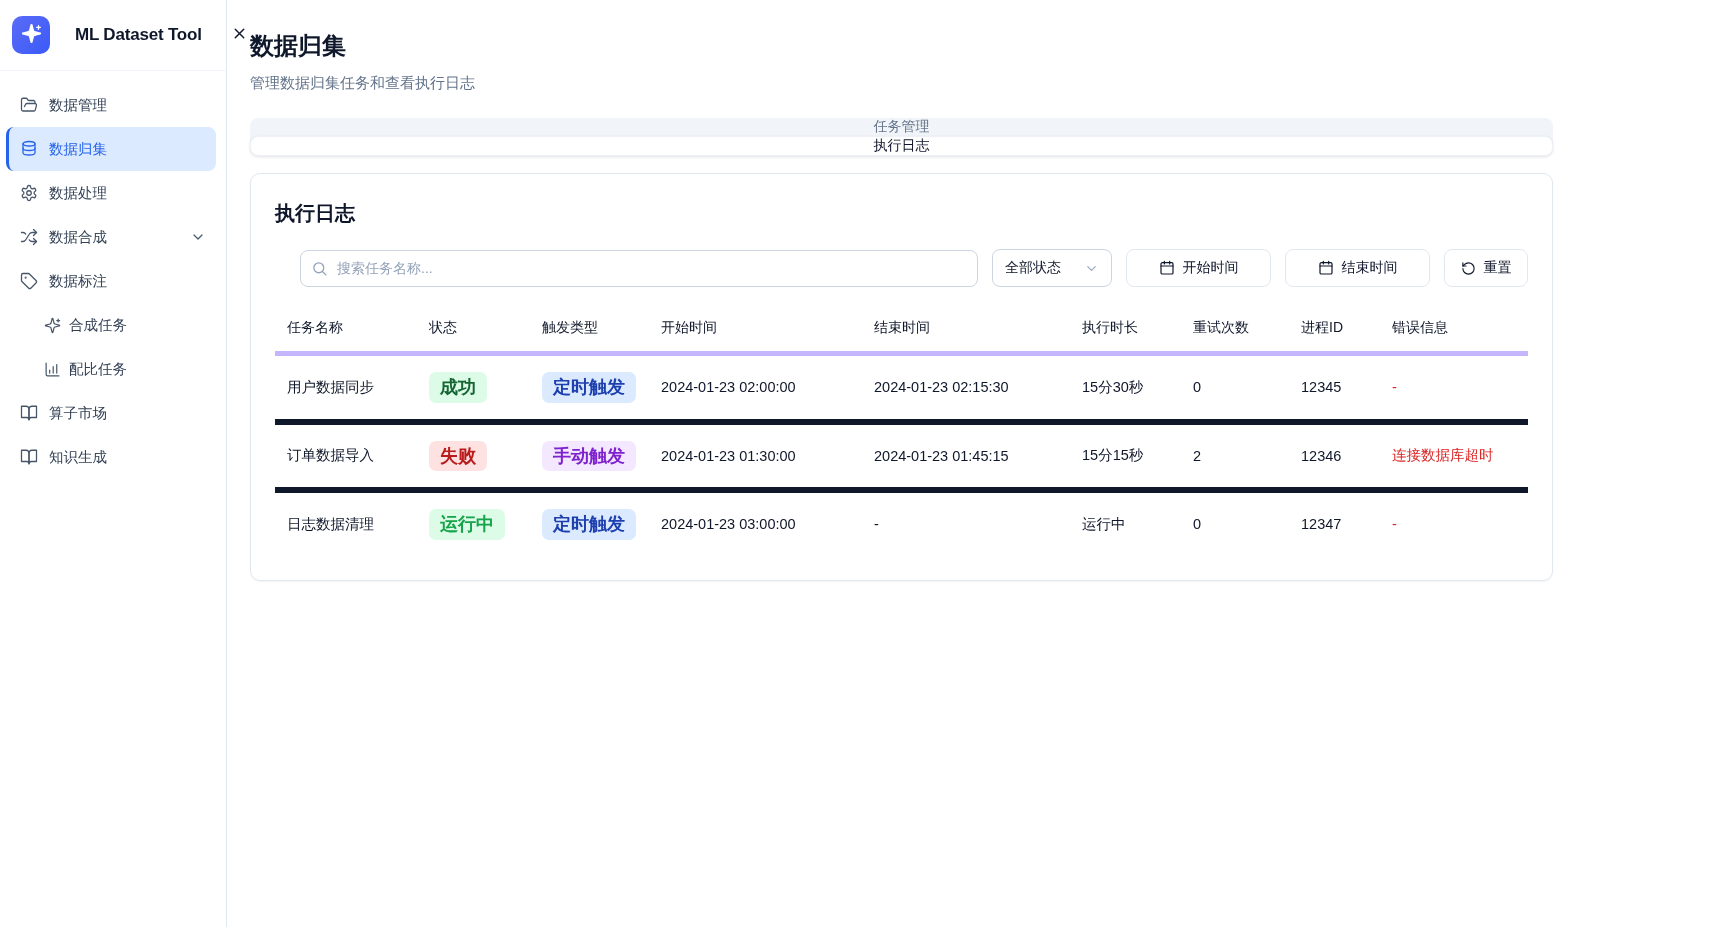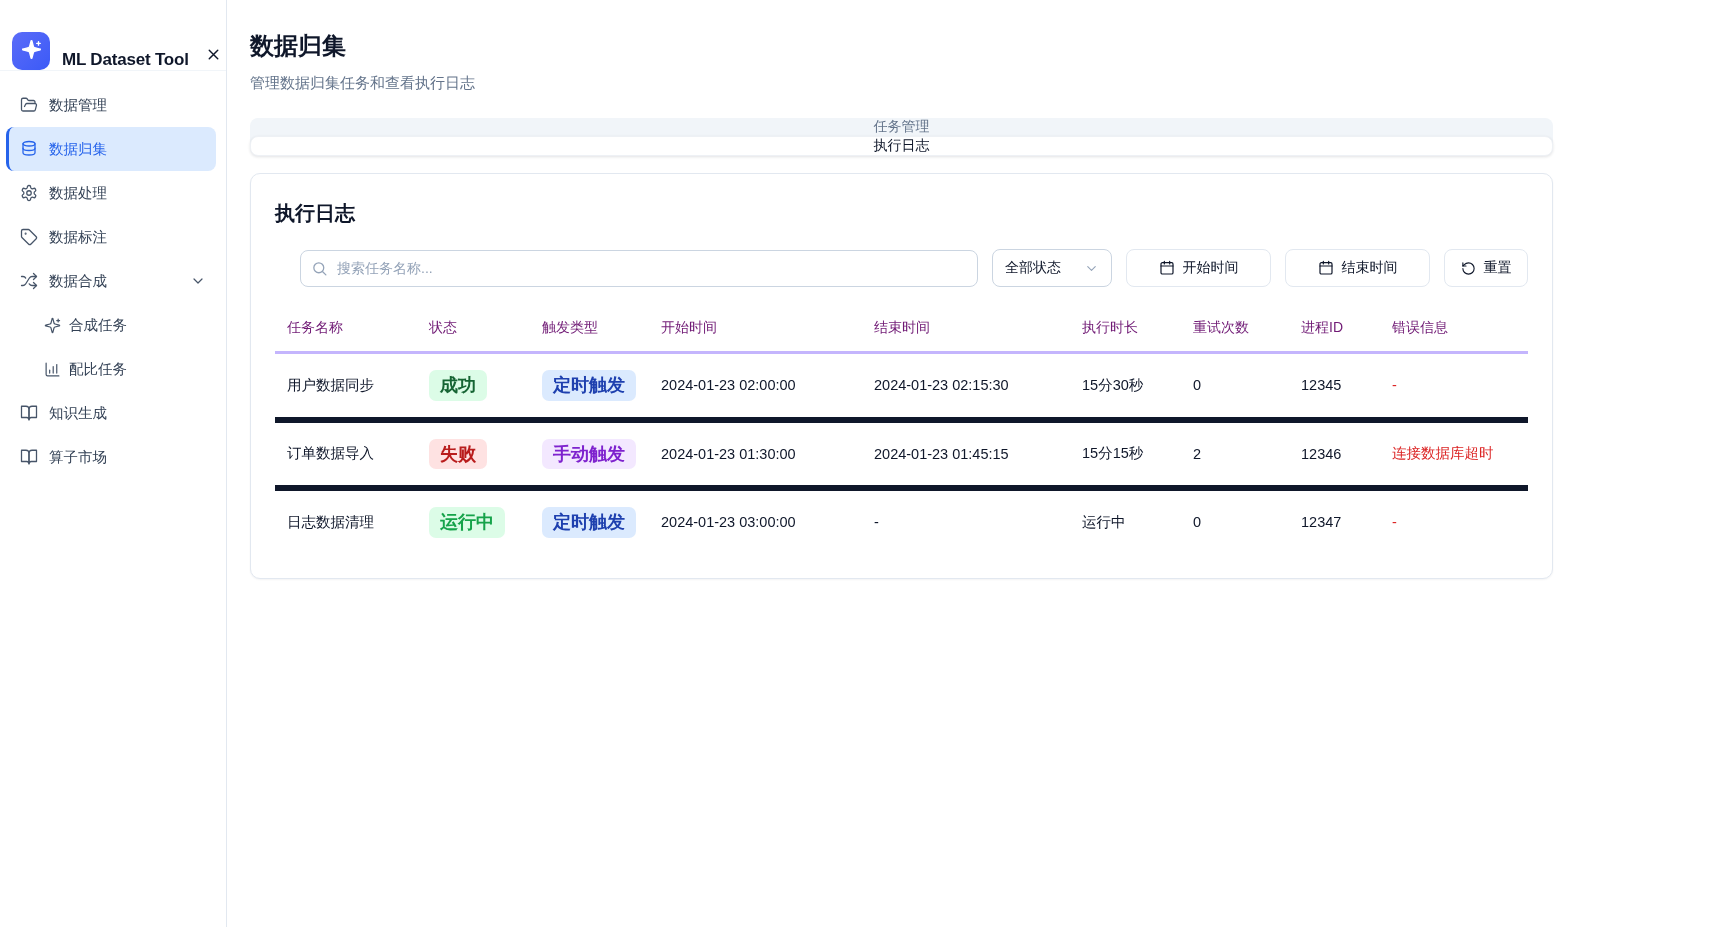--- a/index.html
+++ b/index.html
@@ -7,21 +7,21 @@
   body {
     width: 1711px; height: 927px; overflow: hidden;
     background: #fff; color: #0f172a;
     font-family: "Liberation Sans", "DejaVu Sans", sans-serif;
   }
   .app { display: flex; width: 1711px; height: 927px; }
 
   
   .sidebar { width: 227px; min-width: 227px; background: #fff; border-right: 1px solid #e2e8f0; }
   .sidebar-header {
-    height: 71px; display: flex; align-items: flex-end; gap: 12px;
+    height: 71px; display: flex; align-items: center; gap: 25px;
     padding: 0 14px 0 12px; border-bottom: 1px solid #f1f5f9;
   }
   .logo {
     width: 38px; height: 38px; border-radius: 10px; flex: none;
     background: linear-gradient(135deg, #5b6cf8, #3b5af7);
     display: flex; align-items: center; justify-content: center;
   }
   .app-title { font-size: 17px; font-weight: 700; flex: 1; letter-spacing: -0.2px; white-space: nowrap; }
   .close-btn { background: none; border: none; padding: 4px; cursor: pointer; display: flex; color: #0f172a; }
 
@@ -86,22 +86,22 @@
     display: flex; align-items: center; justify-content: center; gap: 8px;
     font-size: 14px; color: #0f172a; cursor: pointer; font-family: inherit; flex: none;
   }
   .select-btn { width: 120px; justify-content: space-between; padding: 0 12px; border-color: #cbd5e1; }
   .date-btn { width: 145px; }
   .reset-btn { width: 84px; }
 
   
   table { width: 100%; border-collapse: collapse; table-layout: fixed; margin-top: 24px; }
   th {
-    text-align: left; font-weight: 400; color: #701a75; font-size: 14px;
-    padding: 8px 12px 14px; border-bottom: 3px solid #c4b5fd; white-space: nowrap;
+    text-align: left; font-weight: 400; color: #0f172a; font-size: 14px;
+    padding: 8px 12px 14px; border-bottom: 5px solid #c4b5fd; white-space: nowrap;
   }
   td { padding: 16px 12px; font-size: 14.5px; border-bottom: 6px solid #0f172a; white-space: nowrap; }
   tr:last-child td { border-bottom: none; }
   .task-name { font-weight: 500; }
   .badge {
     display: inline-block; padding: 4px 11px; border-radius: 7px;
     font-size: 18px; font-weight: 700; line-height: 1.25;
   }
   .badge-success   { background: #dcfce7; color: #166534; }
   .badge-failed    { background: #fee2e2; color: #b91c1c; }
@@ -162,45 +162,45 @@
               <path d="M12.22 2h-.44a2 2 0 0 0-2 2v.18a2 2 0 0 1-1 1.73l-.43.25a2 2 0 0 1-2 0l-.15-.08a2 2 0 0 0-2.73.73l-.22.38a2 2 0 0 0 .73 2.73l.15.1a2 2 0 0 1 1 1.72v.51a2 2 0 0 1-1 1.74l-.15.09a2 2 0 0 0-.73 2.73l.22.38a2 2 0 0 0 2.73.73l.15-.08a2 2 0 0 1 2 0l.43.25a2 2 0 0 1 1 1.73V20a2 2 0 0 0 2 2h.44a2 2 0 0 0 2-2v-.18a2 2 0 0 1 1-1.73l.43-.25a2 2 0 0 1 2 0l.15.08a2 2 0 0 0 2.73-.73l.22-.39a2 2 0 0 0-.73-2.73l-.15-.08a2 2 0 0 1-1-1.74v-.5a2 2 0 0 1 1-1.74l.15-.09a2 2 0 0 0 .73-2.73l-.22-.38a2 2 0 0 0-2.73-.73l-.15.08a2 2 0 0 1-2 0l-.43-.25a2 2 0 0 1-1-1.73V4a2 2 0 0 0-2-2z"></path>
               <circle cx="12" cy="12" r="3"></circle>
             </svg>
         </span>
         <span class="nav-label">数据处理</span>
       </div>
 
       <div class="nav-item">
         <span class="nav-icon">
           <svg width="18" height="18" viewBox="0 0 24 24" fill="none" stroke="currentColor" stroke-width="1.7" stroke-linecap="round" stroke-linejoin="round">
-              <path d="M12.586 2.586A2 2 0 0 0 11.172 2H4a2 2 0 0 0-2 2v7.172a2 2 0 0 0 .586 1.414l8.704 8.704a2.426 2.426 0 0 0 3.42 0l6.58-6.58a2.426 2.426 0 0 0 0-3.42z"></path>
-              <circle cx="7.5" cy="7.5" r=".5" fill="currentColor"></circle>
-            </svg>
-        </span>
-        <span class="nav-label">数据标注</span>
-      </div>
-
-      <div class="nav-item">
-        <span class="nav-icon">
-          <svg width="18" height="18" viewBox="0 0 24 24" fill="none" stroke="currentColor" stroke-width="1.7" stroke-linecap="round" stroke-linejoin="round">
               <path d="m18 14 4 4-4 4"></path>
               <path d="m18 2 4 4-4 4"></path>
               <path d="M2 18h1.973a4 4 0 0 0 3.3-1.7l5.454-8.6a4 4 0 0 1 3.3-1.7H22"></path>
               <path d="M2 6h1.972a4 4 0 0 1 3.6 2.2"></path>
               <path d="M22 18h-6.041a4 4 0 0 1-3.3-1.8l-.359-.45"></path>
             </svg>
         </span>
         <span class="nav-label">数据合成</span>
         <span class="nav-chevron">
           <svg width="16" height="16" viewBox="0 0 24 24" fill="none" stroke="currentColor" stroke-width="1.8" stroke-linecap="round" stroke-linejoin="round">
               <path d="m6 9 6 6 6-6"></path>
             </svg>
         </span>
       </div>
 
+      <div class="nav-item">
+        <span class="nav-icon">
+          <svg width="18" height="18" viewBox="0 0 24 24" fill="none" stroke="currentColor" stroke-width="1.7" stroke-linecap="round" stroke-linejoin="round">
+              <path d="M12.586 2.586A2 2 0 0 0 11.172 2H4a2 2 0 0 0-2 2v7.172a2 2 0 0 0 .586 1.414l8.704 8.704a2.426 2.426 0 0 0 3.42 0l6.58-6.58a2.426 2.426 0 0 0 0-3.42z"></path>
+              <circle cx="7.5" cy="7.5" r=".5" fill="currentColor"></circle>
+            </svg>
+        </span>
+        <span class="nav-label">数据标注</span>
+      </div>
+
       <div class="nav-item child">
         <span class="nav-icon">
           <svg width="17" height="17" viewBox="0 0 24 24" fill="none" stroke="currentColor" stroke-width="1.7" stroke-linecap="round" stroke-linejoin="round">
               <path d="M9.9 15.5a2 2 0 0 0-1.4-1.4L2.4 12.5a.5.5 0 0 1 0-1l6.1-1.6A2 2 0 0 0 9.9 8.5l1.6-6.1a.5.5 0 0 1 1 0l1.6 6.1a2 2 0 0 0 1.4 1.4l6.1 1.6a.5.5 0 0 1 0 1l-6.1 1.6a2 2 0 0 0-1.4 1.4l-1.6 6.1a.5.5 0 0 1-1 0z"></path>
               <path d="M20 3v4M22 5h-4"></path>
             </svg>
         </span>
         <span class="nav-label">合成任务</span>
       </div>
 
@@ -217,31 +217,31 @@
       </div>
 
 
       <div class="nav-item">
         <span class="nav-icon">
           <svg width="18" height="18" viewBox="0 0 24 24" fill="none" stroke="currentColor" stroke-width="1.7" stroke-linecap="round" stroke-linejoin="round">
               <path d="M2 3h6a4 4 0 0 1 4 4v14a3 3 0 0 0-3-3H2z"></path>
               <path d="M22 3h-6a4 4 0 0 0-4 4v14a3 3 0 0 1 3-3h7z"></path>
             </svg>
         </span>
-        <span class="nav-label">知识生成</span>
+        <span class="nav-label">算子市场</span>
       </div>
 
       <div class="nav-item">
         <span class="nav-icon">
           <svg width="18" height="18" viewBox="0 0 24 24" fill="none" stroke="currentColor" stroke-width="1.7" stroke-linecap="round" stroke-linejoin="round">
               <path d="M2 3h6a4 4 0 0 1 4 4v14a3 3 0 0 0-3-3H2z"></path>
               <path d="M22 3h-6a4 4 0 0 0-4 4v14a3 3 0 0 1 3-3h7z"></path>
             </svg>
         </span>
-        <span class="nav-label">算子市场</span>
+        <span class="nav-label">知识生成</span>
       </div>
     </nav>
   </aside>
 
   <main class="main">
     <div class="content">
       <h1 class="page-title">数据归集</h1>
       <p class="page-subtitle">管理数据归集任务和查看执行日志</p>
 
       <div class="tabs">

